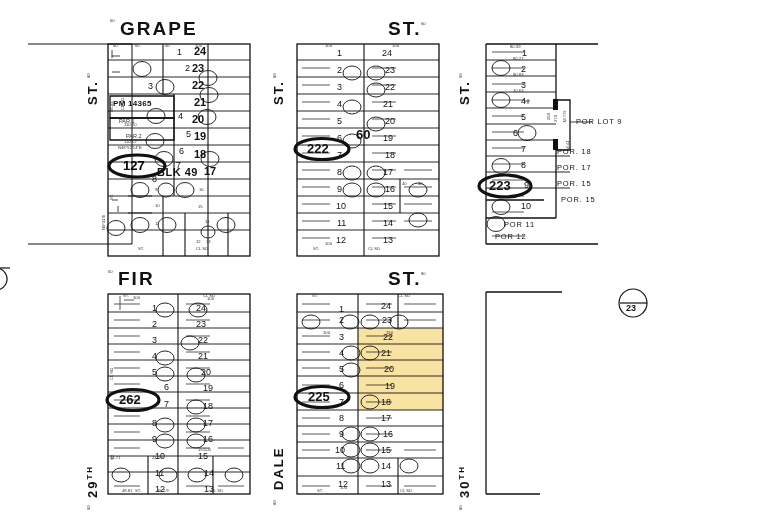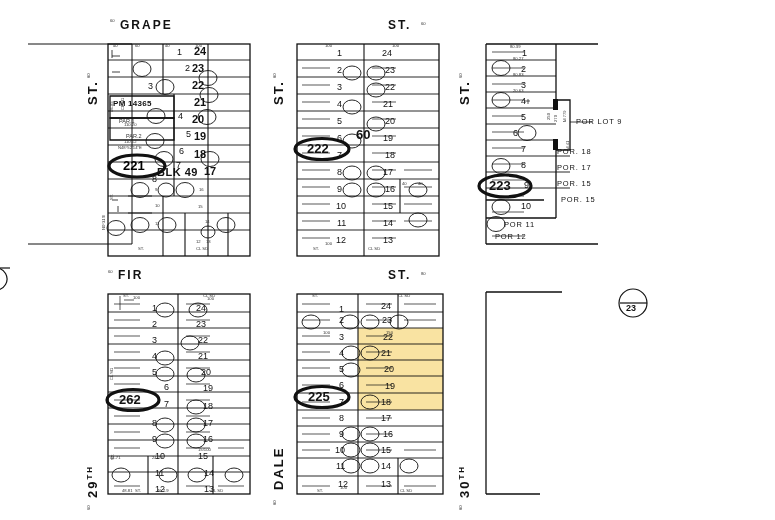--- a/index.html
+++ b/index.html
@@ -1,21 +1,21 @@
 <!DOCTYPE html>
 <html><head>
 <meta charset="utf-8">
 <style>
   html,body{margin:0;padding:0;background:#ffffff;}
   body{width:775px;height:520px;overflow:hidden;position:relative;
        font-family:"Liberation Sans", sans-serif;color:#1a1a1a;}
   #map{position:absolute;left:0;top:0;width:775px;height:520px;}
   .lbl{position:absolute;white-space:nowrap;font-family:"Liberation Sans",sans-serif;
        color:#111;line-height:1;}
-  .street{font-weight:bold;letter-spacing:2px;font-size:12px;}
+  .street{font-weight:bold;letter-spacing:2px;font-size:19px;}
   .street-v{font-weight:bold;letter-spacing:2px;font-size:13px;
             transform-origin:0 0;transform:rotate(-90deg);}
   .tiny{font-size:4.2px;color:#333;letter-spacing:0;}
   .tiny-v{font-size:4.2px;color:#333;transform-origin:0 0;transform:rotate(-90deg);}
   .lotno{font-size:9px;}
   .lotno-b{font-size:11px;font-weight:bold;}
   .por{font-size:7.5px;letter-spacing:.8px;}
   .pm{font-size:8px;font-weight:bold;letter-spacing:.3px;}
   .blk{font-size:11px;font-weight:bold;letter-spacing:.5px;}
   .bignum{font-size:13px;font-weight:bold;}
@@ -322,21 +322,21 @@
   <div class="lbl tiny" style="left:421px;top:22px;">60</div>
   <div class="lbl tiny" style="left:108px;top:270px;">60</div>
   <div class="lbl tiny" style="left:421px;top:272px;">80</div>
   <div class="lbl tiny-v" style="left:87px;top:78px;">80</div>
   <div class="lbl tiny-v" style="left:273px;top:78px;">80</div>
   <div class="lbl tiny-v" style="left:459px;top:78px;">60</div>
   <div class="lbl tiny-v" style="left:87px;top:510px;">60</div>
   <div class="lbl tiny-v" style="left:273px;top:505px;">80</div>
   <div class="lbl tiny-v" style="left:459px;top:510px;">80</div>
 
-  <div class="lbl bignum" style="left:123px;top:159px;color:#000;">221</div>
+  <div class="lbl bignum" style="left:123px;top:159px;color:#000;">127</div>
   <div class="lbl blk" style="left:157px;top:167px;">BLK 49</div>
 
   <div class="lbl lotno" style="left:177px;top:48px;">1</div>
   <div class="lbl lotno" style="left:185px;top:64px;">2</div>
   <div class="lbl lotno" style="left:148px;top:82px;">3</div>
   <div class="lbl lotno" style="left:178px;top:112px;">4</div>
   <div class="lbl lotno" style="left:186px;top:130px;">5</div>
   <div class="lbl lotno" style="left:179px;top:147px;">6</div>
   <div class="lbl lotno" style="left:176px;top:161px;">7</div>
   <div class="lbl lotno" style="left:152px;top:175px;">8</div>

